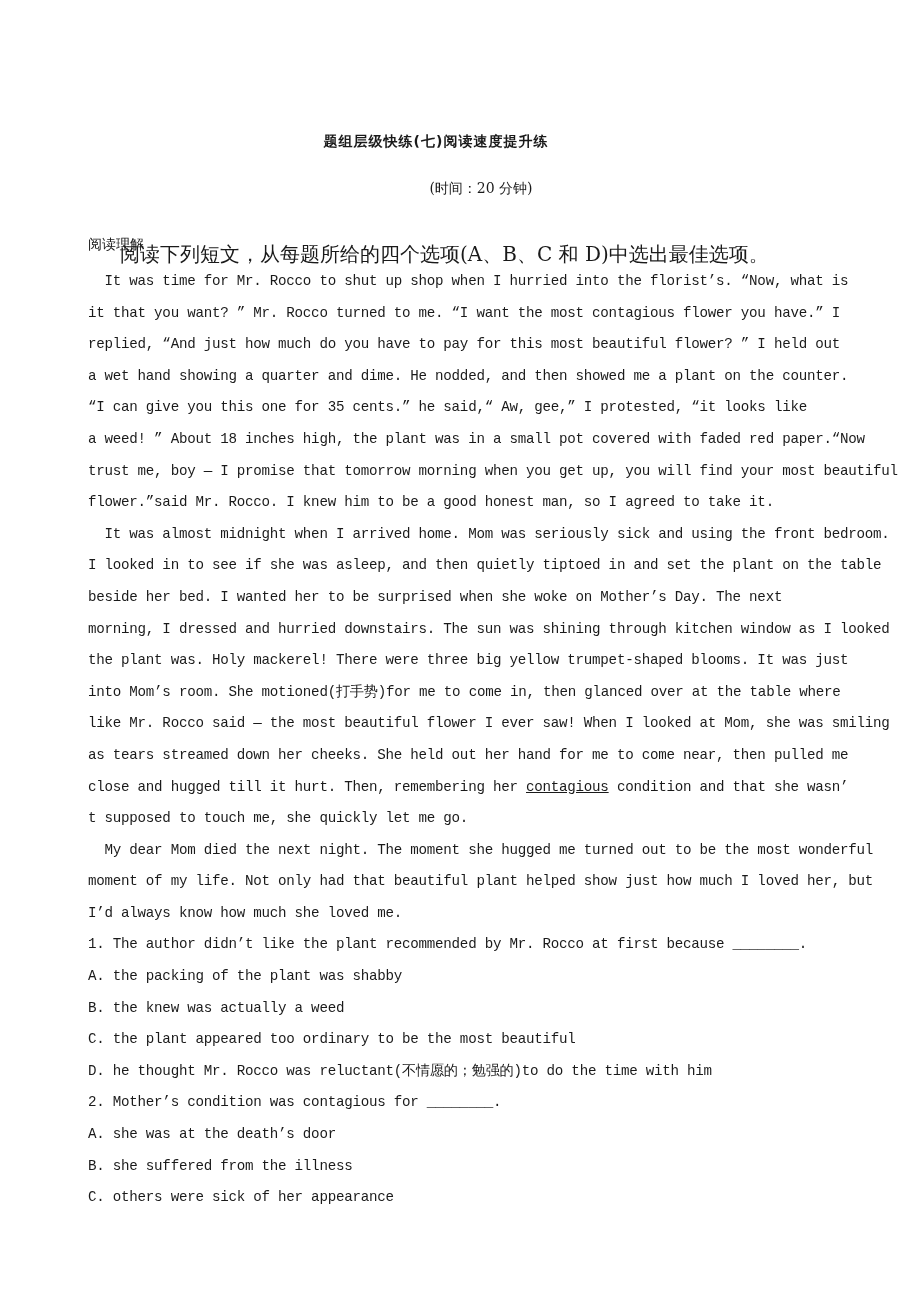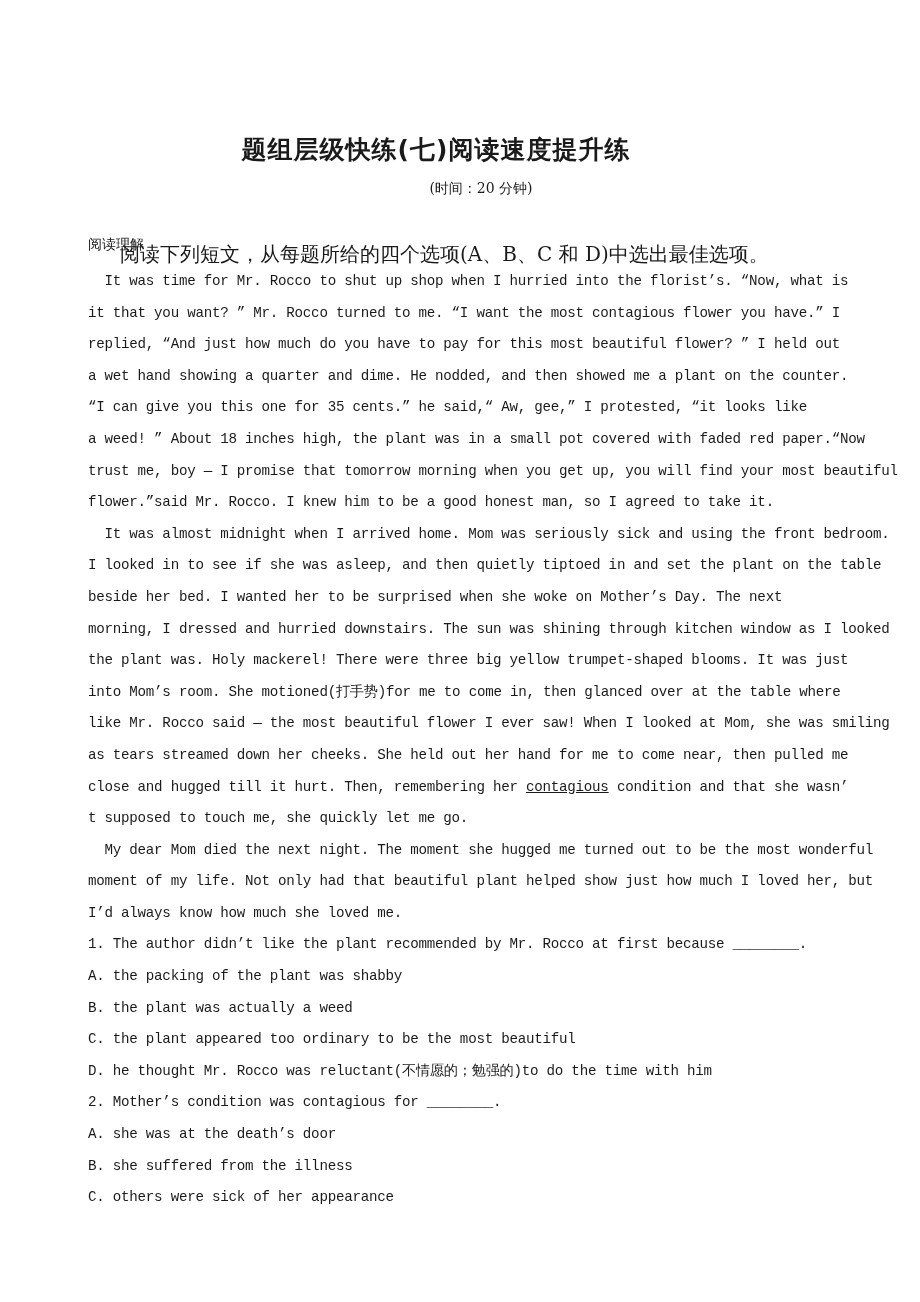--- a/index.html
+++ b/index.html
@@ -1,21 +1,21 @@
 <!DOCTYPE html>
 <html><head>
 <meta charset="utf-8">
 <style>
   html, body { margin:0; padding:0; background:#ffffff; }
   body { width:920px; height:1302px; position:relative; overflow:hidden;
          font-family:"DejaVu Serif","Liberation Serif",serif; color:#1a1a1a; }
   .page { position:absolute; left:0; top:0; width:920px; height:1302px; }
   .title { position:absolute; left:0; width:822px; top:133px; text-align:center;
            font-family:"DejaVu Sans","Liberation Sans",sans-serif; font-weight:bold;
-           font-size:25px; letter-spacing:1px; padding-left:50px; box-sizing:border-box; }
+           font-size:14px; letter-spacing:1px; padding-left:50px; box-sizing:border-box; }
   .subtitle { position:absolute; left:0; width:920px; top:180px; text-align:center;
               font-size:14px; padding-left:42px; box-sizing:border-box; }
   .section { position:absolute; left:88px; top:210px; font-size:14px;margin-top:26px; }
   .instr { position:absolute; left:120px; top:241px; font-size:20px; }
   .body-text { position:absolute; left:88px; top:266px; width:768px;
                font-family:"Liberation Mono","DejaVu Sans Mono",monospace;
                font-size:14.2px; line-height:31.6px; letter-spacing:-0.25px; }
   .line { display:block; white-space:pre; }
   .u { text-decoration:underline; text-decoration-style:solid; }
 </style>
@@ -46,21 +46,21 @@
     <span class="line">like Mr. Rocco said — the most beautiful flower I ever saw! When I looked at Mom, she was smiling</span>
     <span class="line">as tears streamed down her cheeks. She held out her hand for me to come near, then pulled me</span>
     <span class="line"><span>close and hugged till it hurt. Then, remembering her </span><span class="u">contagious</span><span> condition and that she wasn’</span></span>
     <span class="line">t supposed to touch me, she quickly let me go.</span>
     <span class="line">  My dear Mom died the next night. The moment she hugged me turned out to be the most wonderful</span>
     <span class="line">moment of my life. Not only had that beautiful plant helped show just how much I loved her, but</span>
     <span class="line">I’d always know how much she loved me.</span>
 
     <span class="line">1. The author didn’t like the plant recommended by Mr. Rocco at first because ________.</span>
     <span class="line">A. the packing of the plant was shabby</span>
-    <span class="line">B. the plant was actually a weed</span>
+    <span class="line">B. the knew was actually a weed</span>
     <span class="line">C. the plant appeared too ordinary to be the most beautiful</span>
     <span class="line">D. he thought Mr. Rocco was reluctant(不情愿的；勉强的)to do the time with him</span>
 
     <span class="line">2. Mother’s condition was contagious for ________.</span>
     <span class="line">A. she was at the death’s door</span>
     <span class="line">B. she suffered from the illness</span>
     <span class="line">C. others were sick of her appearance</span>
   </div>
 </div>
 

